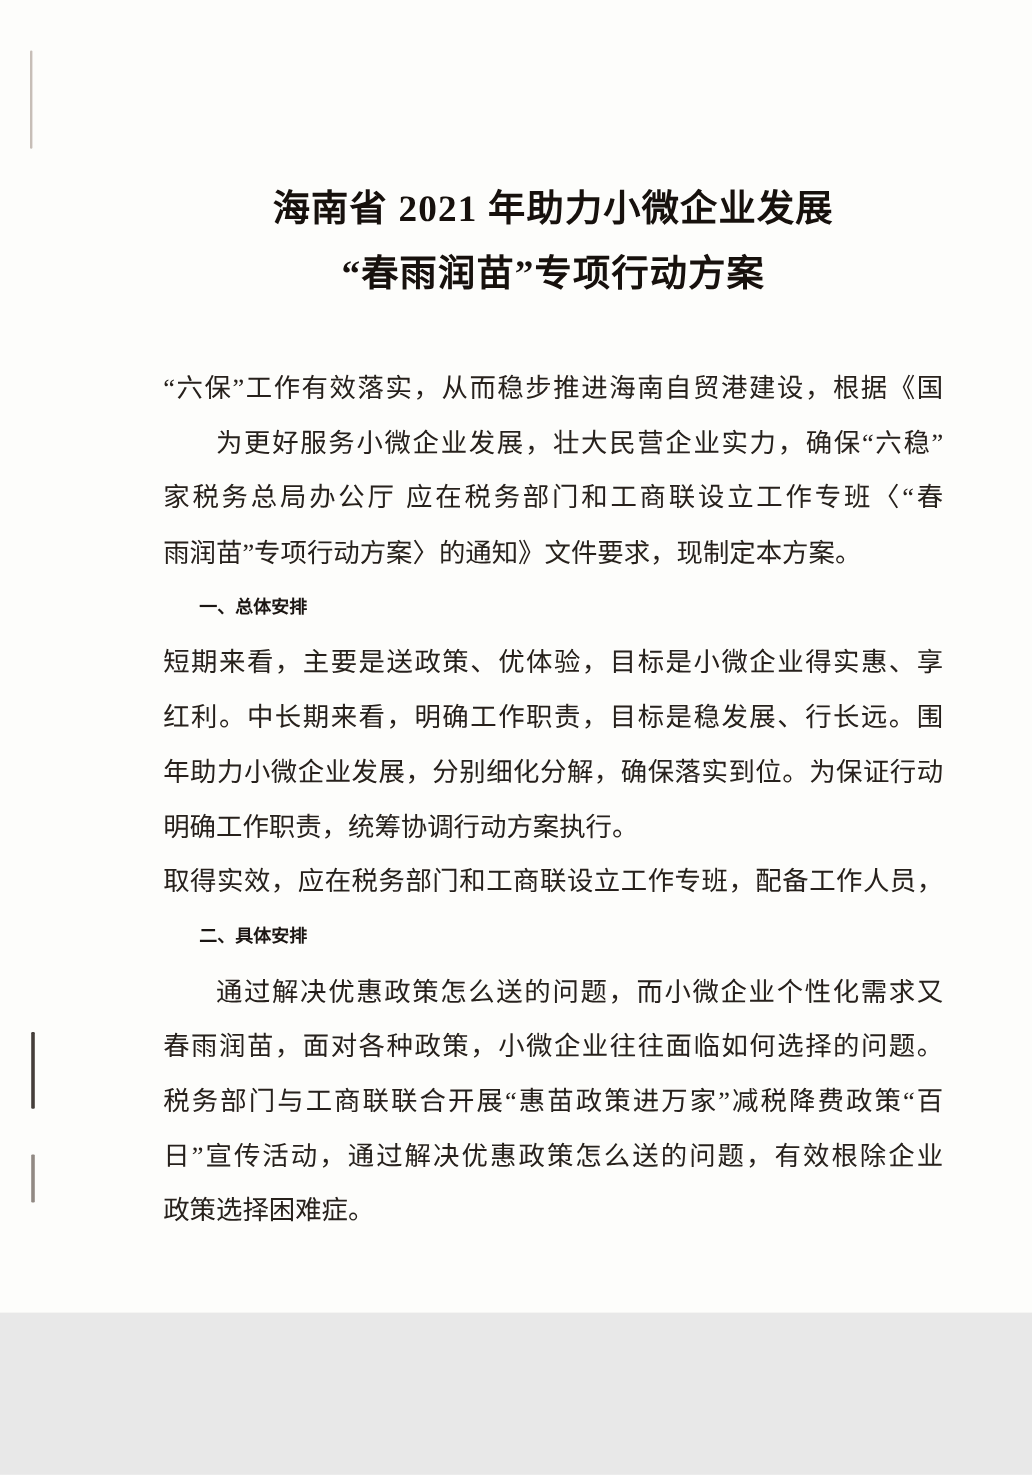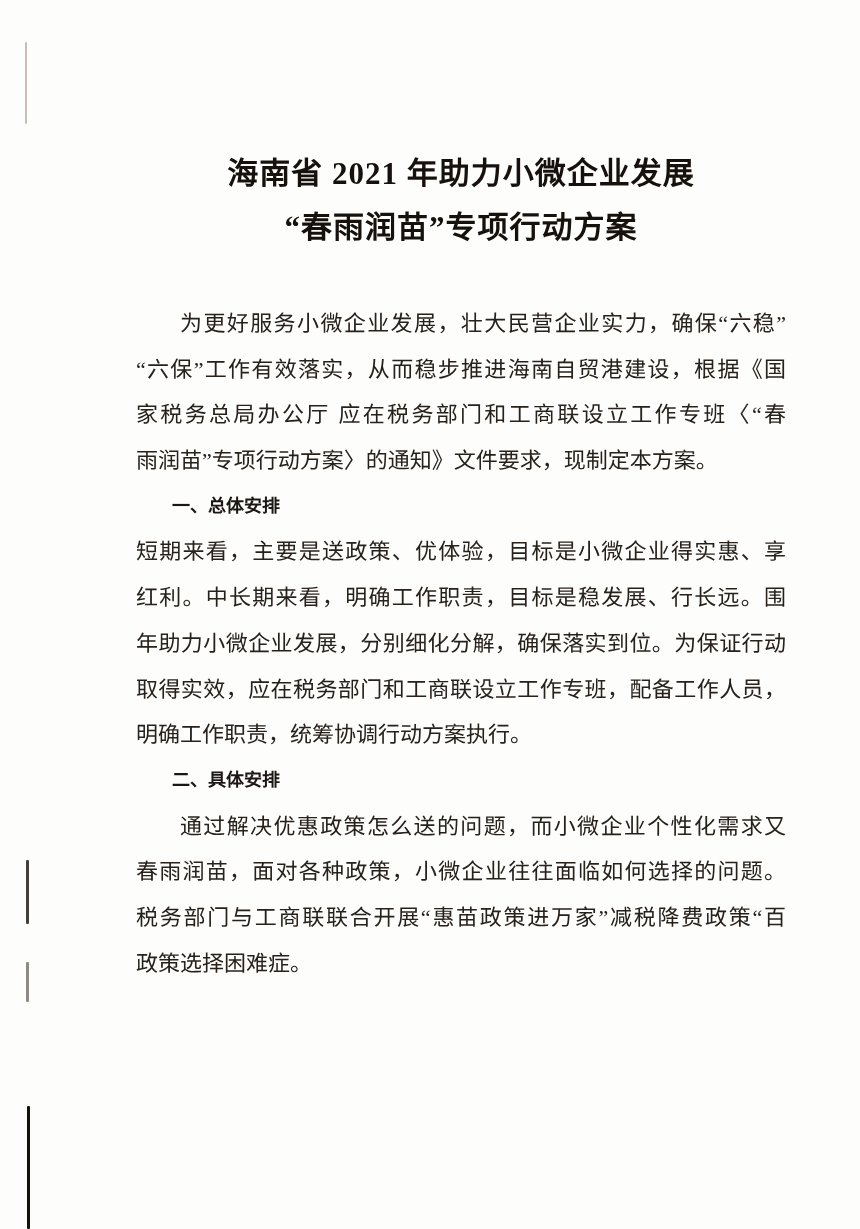--- a/index.html
+++ b/index.html
@@ -3,21 +3,21 @@
 <meta charset="utf-8">
 <style>
   html, body {
     margin: 0;
     padding: 0;
     background: #e8e8e8;
   }
   .page {
     position: relative;
     width: 860px;
-    height: 1229px;
+    height: 1094px;
     background: #fdfdfb;
     overflow: hidden;
     font-family: "Liberation Serif", "DejaVu Serif", serif;
   }
 
   
   .artifact { position: absolute; border-radius: 1px; }
   .artifact.a-top    { left: 25px; top: 42px;   width: 2px; height: 82px;  background: #9b8a80; opacity: .55; }
   .artifact.a-mid1   { left: 26px; top: 860px;  width: 3px; height: 64px;  background: #241c18; opacity: .85; }
   .artifact.a-mid2   { left: 26px; top: 962px;  width: 3px; height: 40px;  background: #4a3c34; opacity: .6;  }
@@ -61,52 +61,53 @@
     text-align-last: left;
   }
   .ln.indent { text-indent: 2em; }
   .ln.heading {
     font-family: "Liberation Sans", "DejaVu Sans", sans-serif;
     font-weight: 700;
     color: #1b1613;
     text-align: left;
     text-align-last: left;
     text-indent: 2em;
-    font-size: 18px;
+    font-size: 15px;
   }
 </style>
 </head>
 <body>
 
 <div class="page">
 
   <div class="artifact a-top"></div>
   <div class="artifact a-mid1"></div>
   <div class="artifact a-mid2"></div>
   <div class="artifact a-bottom"></div>
 
   <div class="title-block">
     <div class="title-line">海南省 2021 年助力小微企业发展</div>
     <div class="title-line">“春雨润苗”专项行动方案</div>
   </div>
 
   <div class="body-col">
 
+    <div class="ln">“六保”工作有效落实，从而稳步推进海南自贸港建设，根据《国</div>
     <div class="ln indent">为更好服务小微企业发展，壮大民营企业实力，确保“六稳”</div>
-    <div class="ln">“六保”工作有效落实，从而稳步推进海南自贸港建设，根据《国</div>
     <div class="ln">家税务总局办公厅 应在税务部门和工商联设立工作专班〈“春</div>
     <div class="ln last">雨润苗”专项行动方案〉的通知》文件要求，现制定本方案。</div>
 
     <div class="ln heading">一、总体安排</div>
     <div class="ln">短期来看，主要是送政策、优体验，目标是小微企业得实惠、享</div>
     <div class="ln">红利。中长期来看，明确工作职责，目标是稳发展、行长远。围</div>
     <div class="ln">年助力小微企业发展，分别细化分解，确保落实到位。为保证行动</div>
+    <div class="ln last">明确工作职责，统筹协调行动方案执行。</div>
     <div class="ln">取得实效，应在税务部门和工商联设立工作专班，配备工作人员，</div>
-    <div class="ln last">明确工作职责，统筹协调行动方案执行。</div>
 
     <div class="ln heading">二、具体安排</div>
     <div class="ln indent">通过解决优惠政策怎么送的问题，而小微企业个性化需求又</div>
     <div class="ln">春雨润苗，面对各种政策，小微企业往往面临如何选择的问题。</div>
     <div class="ln">税务部门与工商联联合开展“惠苗政策进万家”减税降费政策“百</div>
+    <div class="ln">日”宣传活动，通过解决优惠政策怎么送的问题，有效根除企业</div>
     <div class="ln last">政策选择困难症。</div>
 
   </div>
 </div>
 
 </body></html>

